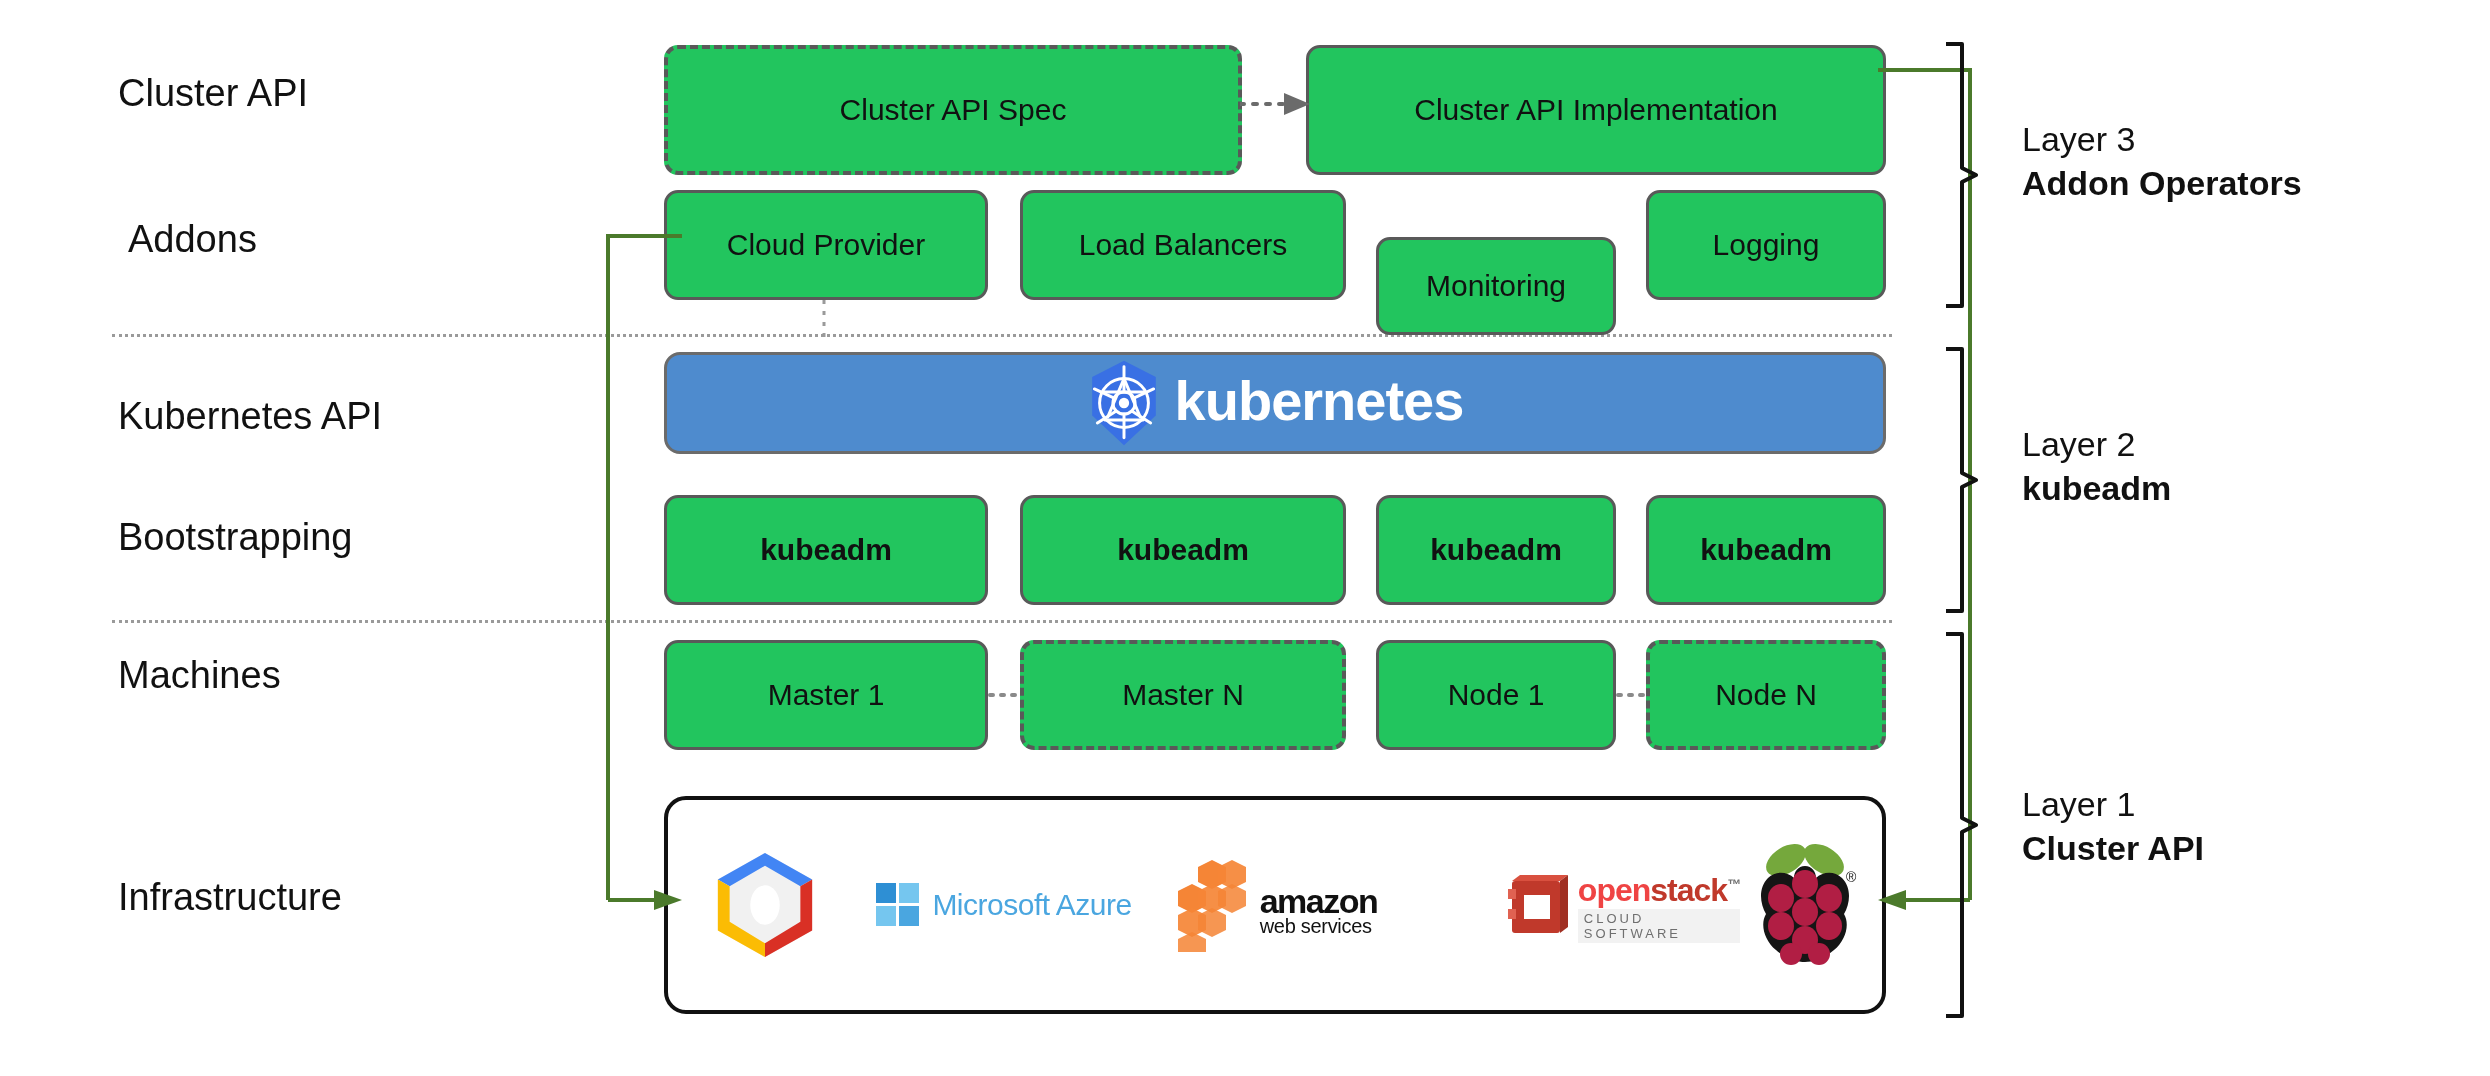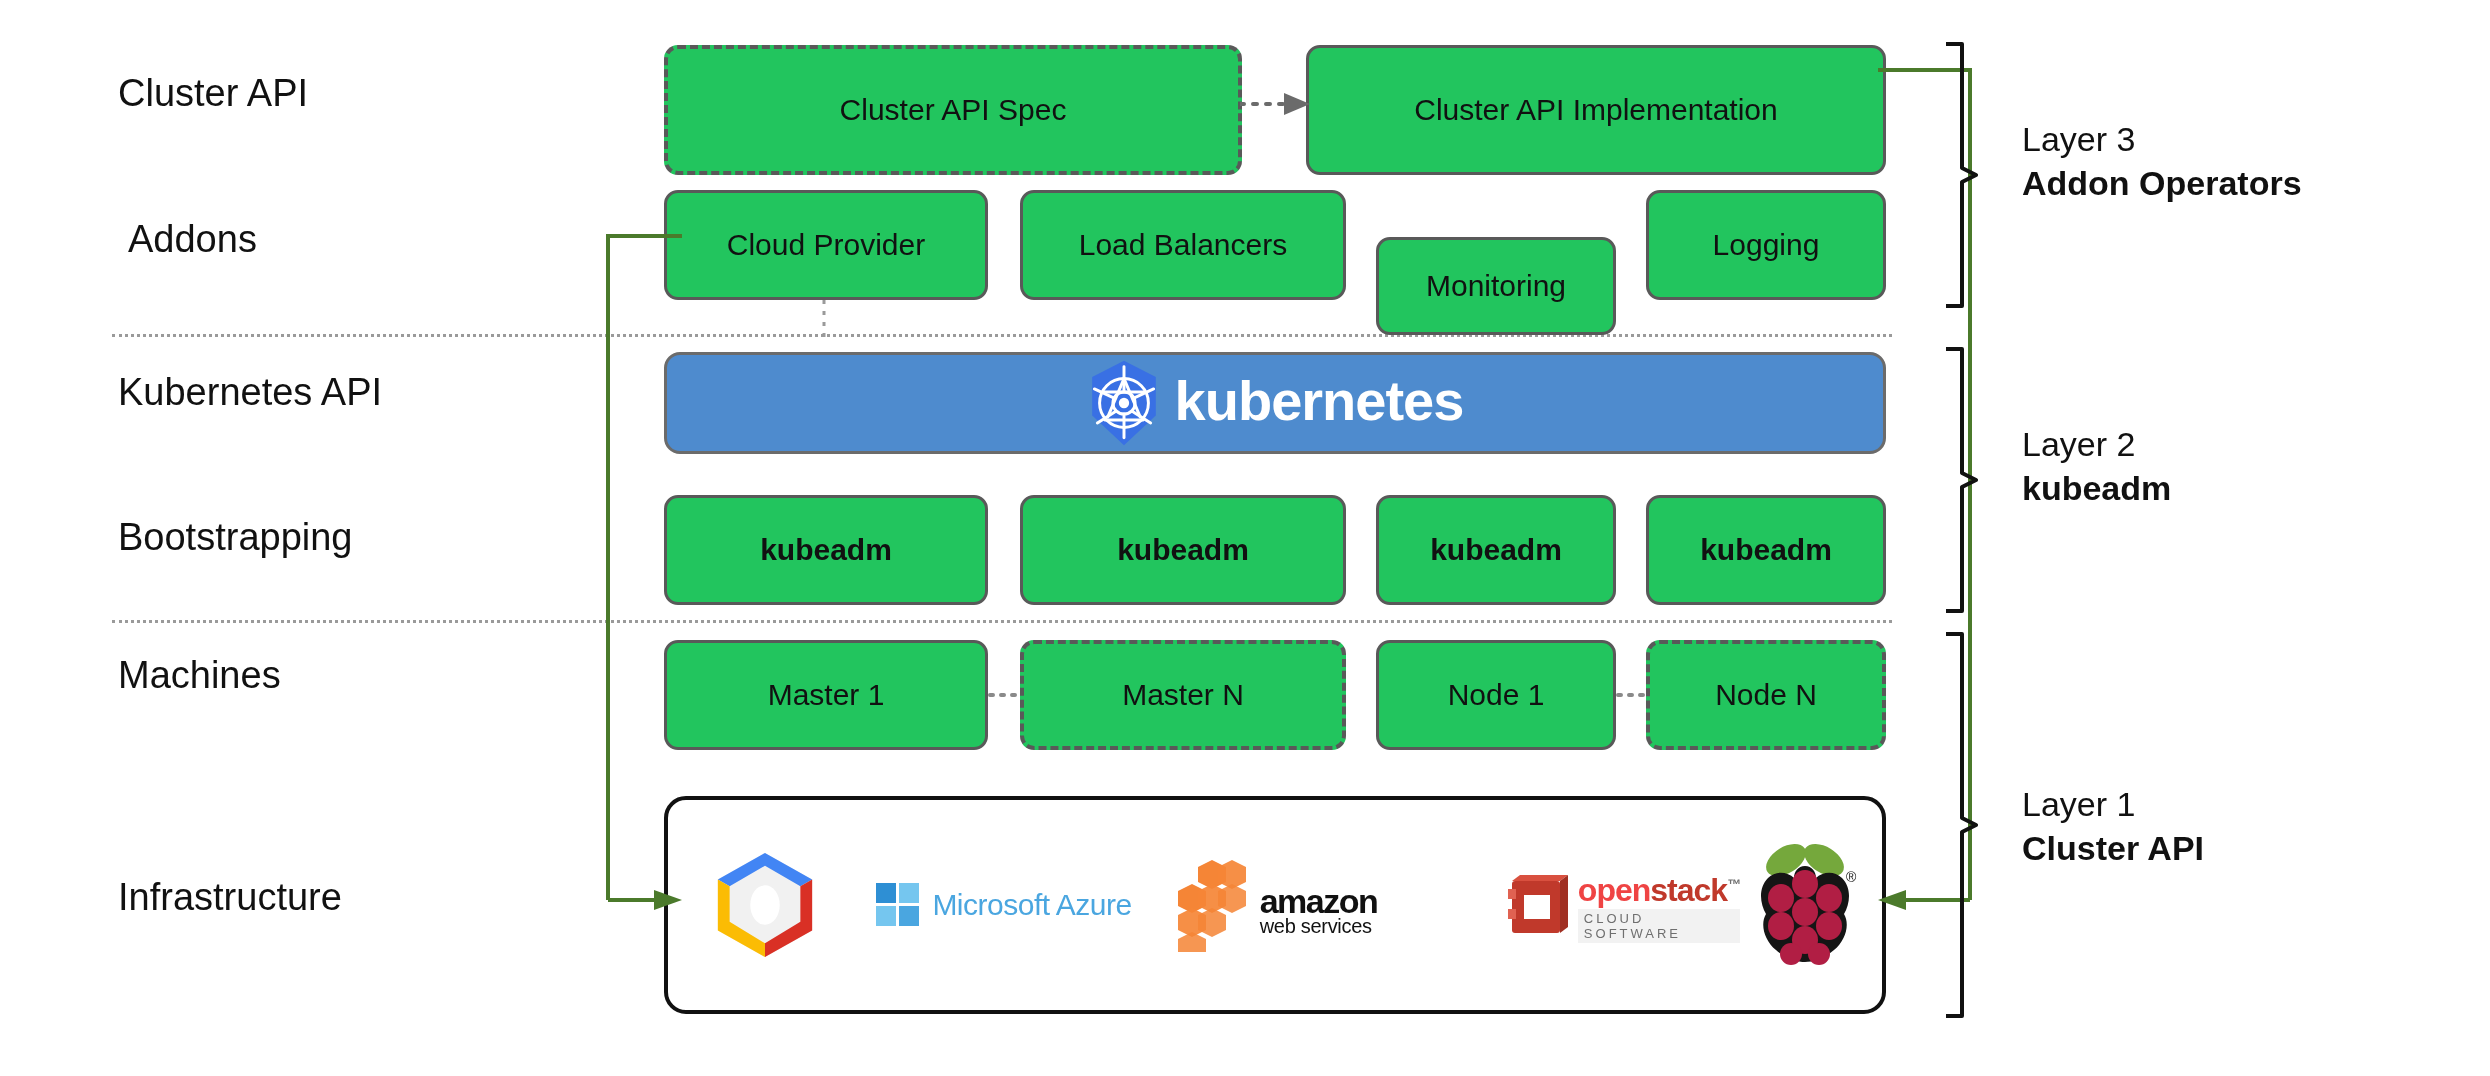--- a/index.html
+++ b/index.html
@@ -111,21 +111,21 @@
 </style>
 </head>
 <body>
 
 <div id="stage">
 
   <div class="rowlabel" style="left:118px;top:74px;">Cluster API</div>
 
   <div class="rowlabel" style="left:128px;top:220px;">Addons</div>
 
-  <div class="rowlabel" style="left:118px;top:373px;">Kubernetes API</div>
+  <div class="rowlabel" style="left:118px;top:397px;">Kubernetes API</div>
 
   <div class="rowlabel" style="left:118px;top:518px;">Bootstrapping</div>
 
   <div class="rowlabel" style="left:118px;top:656px;">Machines</div>
 
   <div class="rowlabel" style="left:118px;top:878px;">Infrastructure</div>
 
   <div class="divider" style="left:112px;top:334px;width:1780px;"></div>
   <div class="divider" style="left:112px;top:620px;width:1780px;"></div>
 

